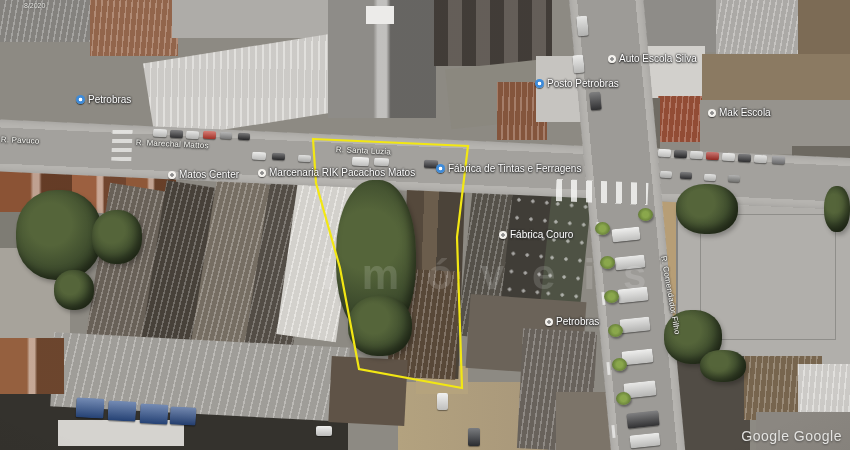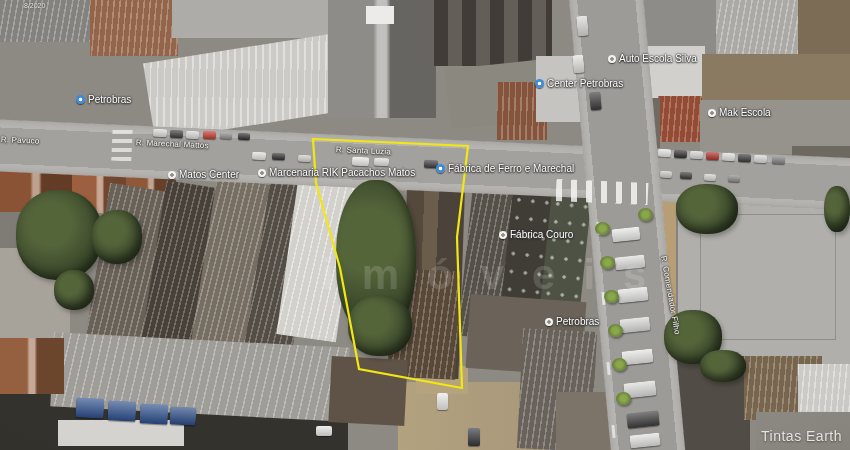--- a/index.html
+++ b/index.html
@@ -177,38 +177,38 @@
       <div class="place" style="left: 168px; top: 169px;">
         <span class="dot white"></span>
         <span class="txt">Matos Center</span>
       </div>
       <div class="place" style="left: 258px; top: 167px;">
         <span class="dot white"></span>
         <span class="txt">Marcenaria RIK Pacachos Matos</span>
       </div>
       <div class="place" style="left: 436px; top: 163px;">
         <span class="dot blue"></span>
-        <span class="txt">Fábrica de Ferro e Marechal</span>
+        <span class="txt">Fábrica de Tintas e Ferragens</span>
       </div>
       <div class="place" style="left: 535px; top: 78px;">
         <span class="dot blue"></span>
-        <span class="txt">Center Petrobras</span>
+        <span class="txt">Posto Petrobras</span>
       </div>
       <div class="place" style="left: 608px; top: 53px;">
         <span class="dot white"></span>
         <span class="txt">Auto Escola Silva</span>
       </div>
       <div class="place" style="left: 708px; top: 107px;">
         <span class="dot white"></span>
         <span class="txt">Mak Escola</span>
       </div>
       <div class="place" style="left: 499px; top: 229px;">
         <span class="dot white"></span>
         <span class="txt">Fábrica Couro</span>
       </div>
       <div class="place" style="left: 545px; top: 316px;">
         <span class="dot white"></span>
         <span class="txt">Petrobras</span>
       </div>
     </div>
   <div class="date">8/2020</div>
-  <div class="credit">Tintas Earth</div>
+  <div class="credit">Google Google</div>
 </div>
 
 </body></html>

